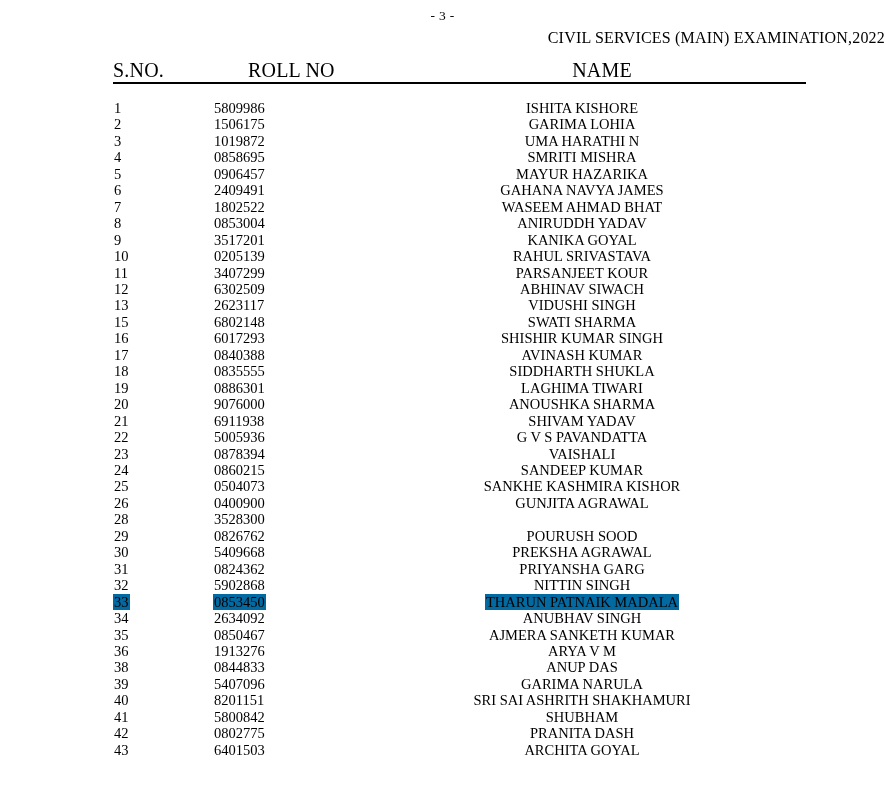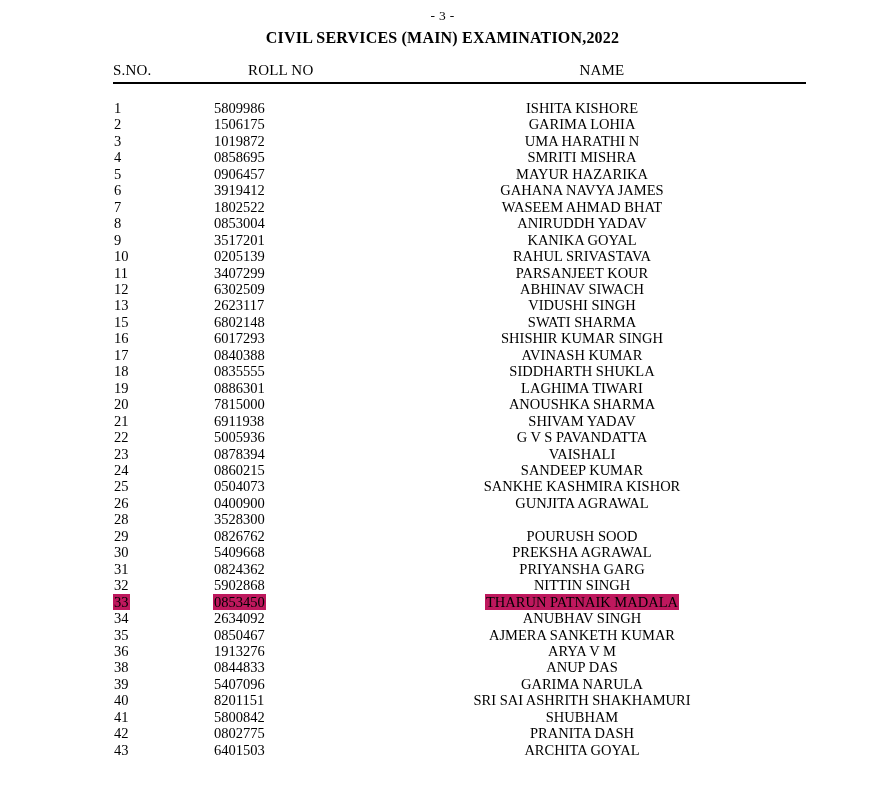--- a/index.html
+++ b/index.html
@@ -22,36 +22,35 @@
     overflow: hidden;
   }
   .page-number {
     text-align: center;
     font-size: 13.5px;
     line-height: 16px;
     padding-top: 8px;
     letter-spacing: 0.3px;
   }
   .doc-title {
-    text-align: center;
+    text-align: right;
     font-size: 16px;
     line-height: 21px;
     padding-top: 3px;
     letter-spacing: 0.2px;
     white-space: pre;
-    font-weight: bold;
   }
   .table-wrap {
     margin-top: 13px;
     padding-left: 113px;
     padding-right: 79px;
   }
   .col-head {
     display: flex;
-    font-size: 15px;
+    font-size: 20px;
     line-height: 18px;
     letter-spacing: 0.2px;
   }
   .rule {
     border-bottom: 2.6px solid #000000;
     margin-top: 3px;
   }
   .rows {
     margin-top: 16px;
   }
@@ -72,21 +71,21 @@
   .c-name {
     flex: 1 1 auto;
     text-align: center;
   }
   .col-head .c-sno { width: 135px; flex: 0 0 135px; }
   .col-head .c-roll { width: 150px; flex: 0 0 150px; }
   .cell {
     display: inline-block;
   }
   .row.is-selected .cell {
-    background: #be185d;
+    background: #0369a1;
   }
   .row .c-sno .cell,
   .row .c-roll .cell,
   .row .c-name .cell {
     padding: 0 1px;
   }
 </style>
 </head>
 <body>
 
@@ -105,34 +104,34 @@
     </div>
 
     <div class="rule"></div>
 
     <div class="rows" id="rows">
         <div class="row"><div class="c-sno"><span class="cell">1</span></div><div class="c-roll"><span class="cell">5809986</span></div><div class="c-name"><span class="cell">ISHITA KISHORE</span></div></div>
         <div class="row"><div class="c-sno"><span class="cell">2</span></div><div class="c-roll"><span class="cell">1506175</span></div><div class="c-name"><span class="cell">GARIMA LOHIA</span></div></div>
         <div class="row"><div class="c-sno"><span class="cell">3</span></div><div class="c-roll"><span class="cell">1019872</span></div><div class="c-name"><span class="cell">UMA HARATHI N</span></div></div>
         <div class="row"><div class="c-sno"><span class="cell">4</span></div><div class="c-roll"><span class="cell">0858695</span></div><div class="c-name"><span class="cell">SMRITI MISHRA</span></div></div>
         <div class="row"><div class="c-sno"><span class="cell">5</span></div><div class="c-roll"><span class="cell">0906457</span></div><div class="c-name"><span class="cell">MAYUR HAZARIKA</span></div></div>
-        <div class="row"><div class="c-sno"><span class="cell">6</span></div><div class="c-roll"><span class="cell">3919412</span></div><div class="c-name"><span class="cell">GAHANA NAVYA JAMES</span></div></div>
+        <div class="row"><div class="c-sno"><span class="cell">6</span></div><div class="c-roll"><span class="cell">2409491</span></div><div class="c-name"><span class="cell">GAHANA NAVYA JAMES</span></div></div>
         <div class="row"><div class="c-sno"><span class="cell">7</span></div><div class="c-roll"><span class="cell">1802522</span></div><div class="c-name"><span class="cell">WASEEM AHMAD BHAT</span></div></div>
         <div class="row"><div class="c-sno"><span class="cell">8</span></div><div class="c-roll"><span class="cell">0853004</span></div><div class="c-name"><span class="cell">ANIRUDDH YADAV</span></div></div>
         <div class="row"><div class="c-sno"><span class="cell">9</span></div><div class="c-roll"><span class="cell">3517201</span></div><div class="c-name"><span class="cell">KANIKA GOYAL</span></div></div>
         <div class="row"><div class="c-sno"><span class="cell">10</span></div><div class="c-roll"><span class="cell">0205139</span></div><div class="c-name"><span class="cell">RAHUL SRIVASTAVA</span></div></div>
         <div class="row"><div class="c-sno"><span class="cell">11</span></div><div class="c-roll"><span class="cell">3407299</span></div><div class="c-name"><span class="cell">PARSANJEET KOUR</span></div></div>
         <div class="row"><div class="c-sno"><span class="cell">12</span></div><div class="c-roll"><span class="cell">6302509</span></div><div class="c-name"><span class="cell">ABHINAV SIWACH</span></div></div>
         <div class="row"><div class="c-sno"><span class="cell">13</span></div><div class="c-roll"><span class="cell">2623117</span></div><div class="c-name"><span class="cell">VIDUSHI SINGH</span></div></div>
         <div class="row"><div class="c-sno"><span class="cell">15</span></div><div class="c-roll"><span class="cell">6802148</span></div><div class="c-name"><span class="cell">SWATI SHARMA</span></div></div>
         <div class="row"><div class="c-sno"><span class="cell">16</span></div><div class="c-roll"><span class="cell">6017293</span></div><div class="c-name"><span class="cell">SHISHIR KUMAR SINGH</span></div></div>
         <div class="row"><div class="c-sno"><span class="cell">17</span></div><div class="c-roll"><span class="cell">0840388</span></div><div class="c-name"><span class="cell">AVINASH KUMAR</span></div></div>
         <div class="row"><div class="c-sno"><span class="cell">18</span></div><div class="c-roll"><span class="cell">0835555</span></div><div class="c-name"><span class="cell">SIDDHARTH SHUKLA</span></div></div>
         <div class="row"><div class="c-sno"><span class="cell">19</span></div><div class="c-roll"><span class="cell">0886301</span></div><div class="c-name"><span class="cell">LAGHIMA TIWARI</span></div></div>
-        <div class="row"><div class="c-sno"><span class="cell">20</span></div><div class="c-roll"><span class="cell">7815000</span></div><div class="c-name"><span class="cell">ANOUSHKA SHARMA</span></div></div>
+        <div class="row"><div class="c-sno"><span class="cell">20</span></div><div class="c-roll"><span class="cell">9076000</span></div><div class="c-name"><span class="cell">ANOUSHKA SHARMA</span></div></div>
         <div class="row"><div class="c-sno"><span class="cell">21</span></div><div class="c-roll"><span class="cell">6911938</span></div><div class="c-name"><span class="cell">SHIVAM YADAV</span></div></div>
         <div class="row"><div class="c-sno"><span class="cell">22</span></div><div class="c-roll"><span class="cell">5005936</span></div><div class="c-name"><span class="cell">G V S PAVANDATTA</span></div></div>
         <div class="row"><div class="c-sno"><span class="cell">23</span></div><div class="c-roll"><span class="cell">0878394</span></div><div class="c-name"><span class="cell">VAISHALI</span></div></div>
         <div class="row"><div class="c-sno"><span class="cell">24</span></div><div class="c-roll"><span class="cell">0860215</span></div><div class="c-name"><span class="cell">SANDEEP KUMAR</span></div></div>
         <div class="row"><div class="c-sno"><span class="cell">25</span></div><div class="c-roll"><span class="cell">0504073</span></div><div class="c-name"><span class="cell">SANKHE KASHMIRA KISHOR</span></div></div>
         <div class="row"><div class="c-sno"><span class="cell">26</span></div><div class="c-roll"><span class="cell">0400900</span></div><div class="c-name"><span class="cell">GUNJITA AGRAWAL</span></div></div>
         <div class="row"><div class="c-sno"><span class="cell">28</span></div><div class="c-roll"><span class="cell">3528300</span></div></div>
         <div class="row"><div class="c-sno"><span class="cell">29</span></div><div class="c-roll"><span class="cell">0826762</span></div><div class="c-name"><span class="cell">POURUSH SOOD</span></div></div>
         <div class="row"><div class="c-sno"><span class="cell">30</span></div><div class="c-roll"><span class="cell">5409668</span></div><div class="c-name"><span class="cell">PREKSHA AGRAWAL</span></div></div>
         <div class="row"><div class="c-sno"><span class="cell">31</span></div><div class="c-roll"><span class="cell">0824362</span></div><div class="c-name"><span class="cell">PRIYANSHA GARG</span></div></div>

